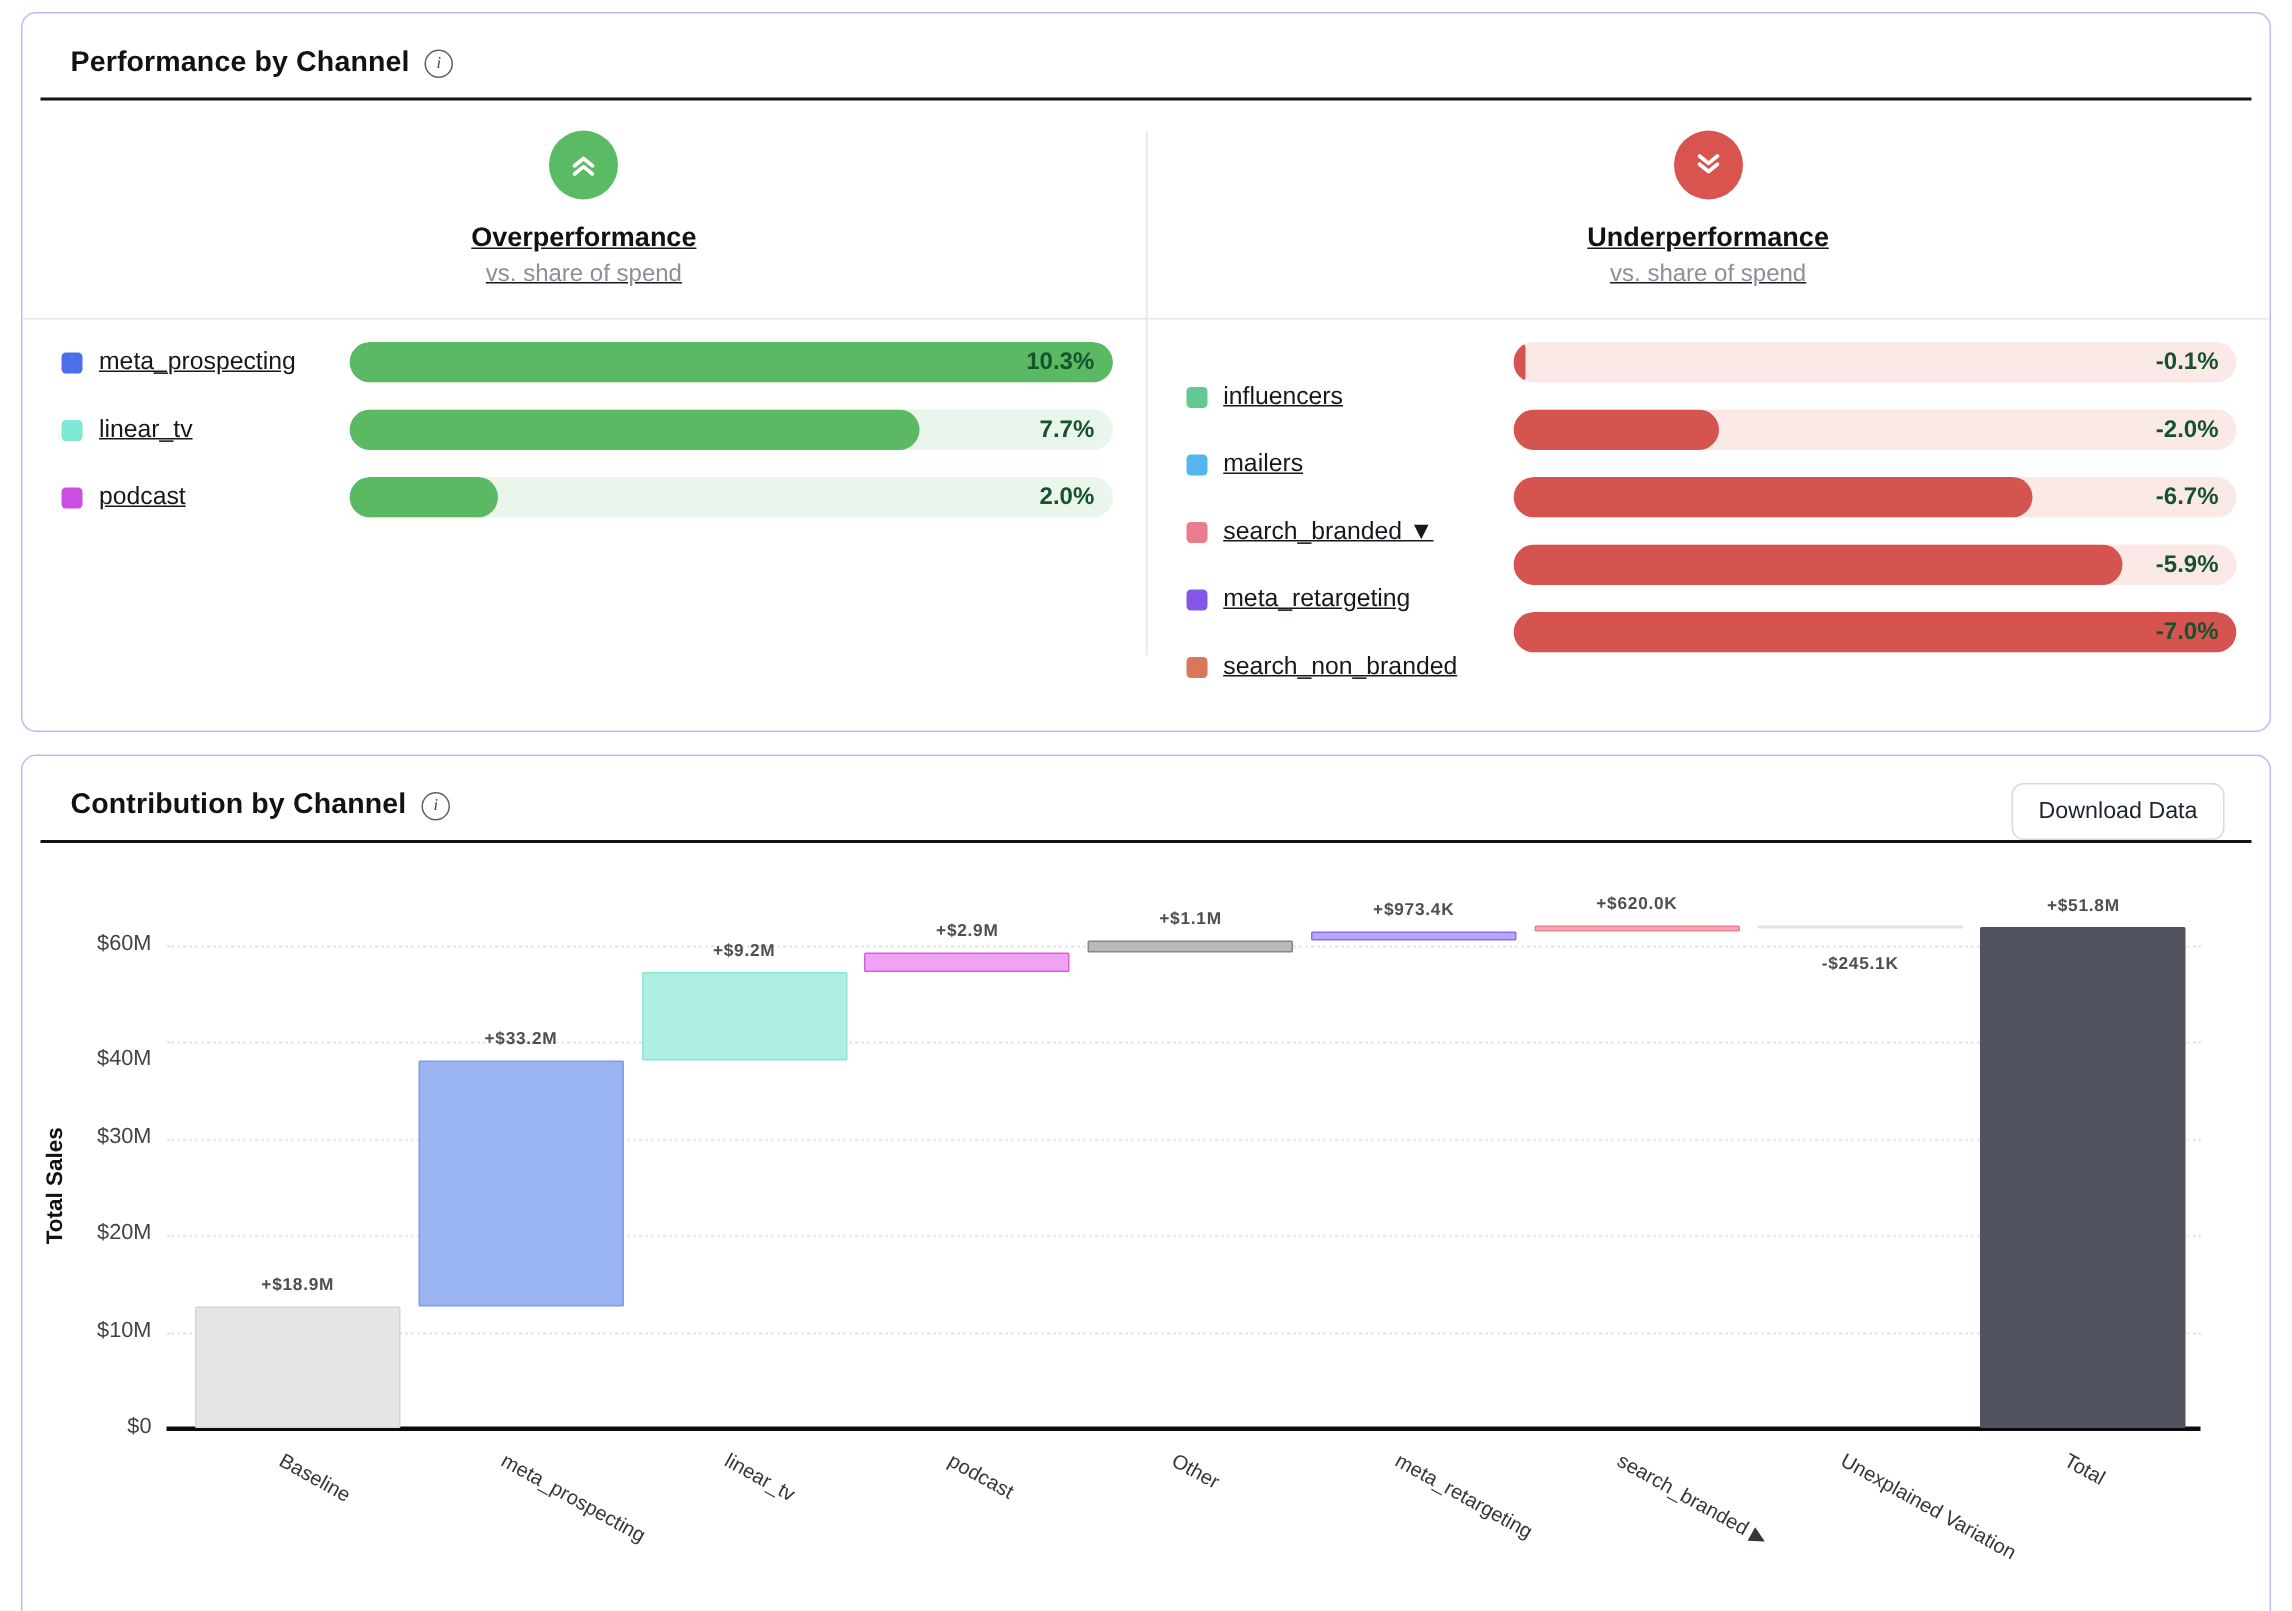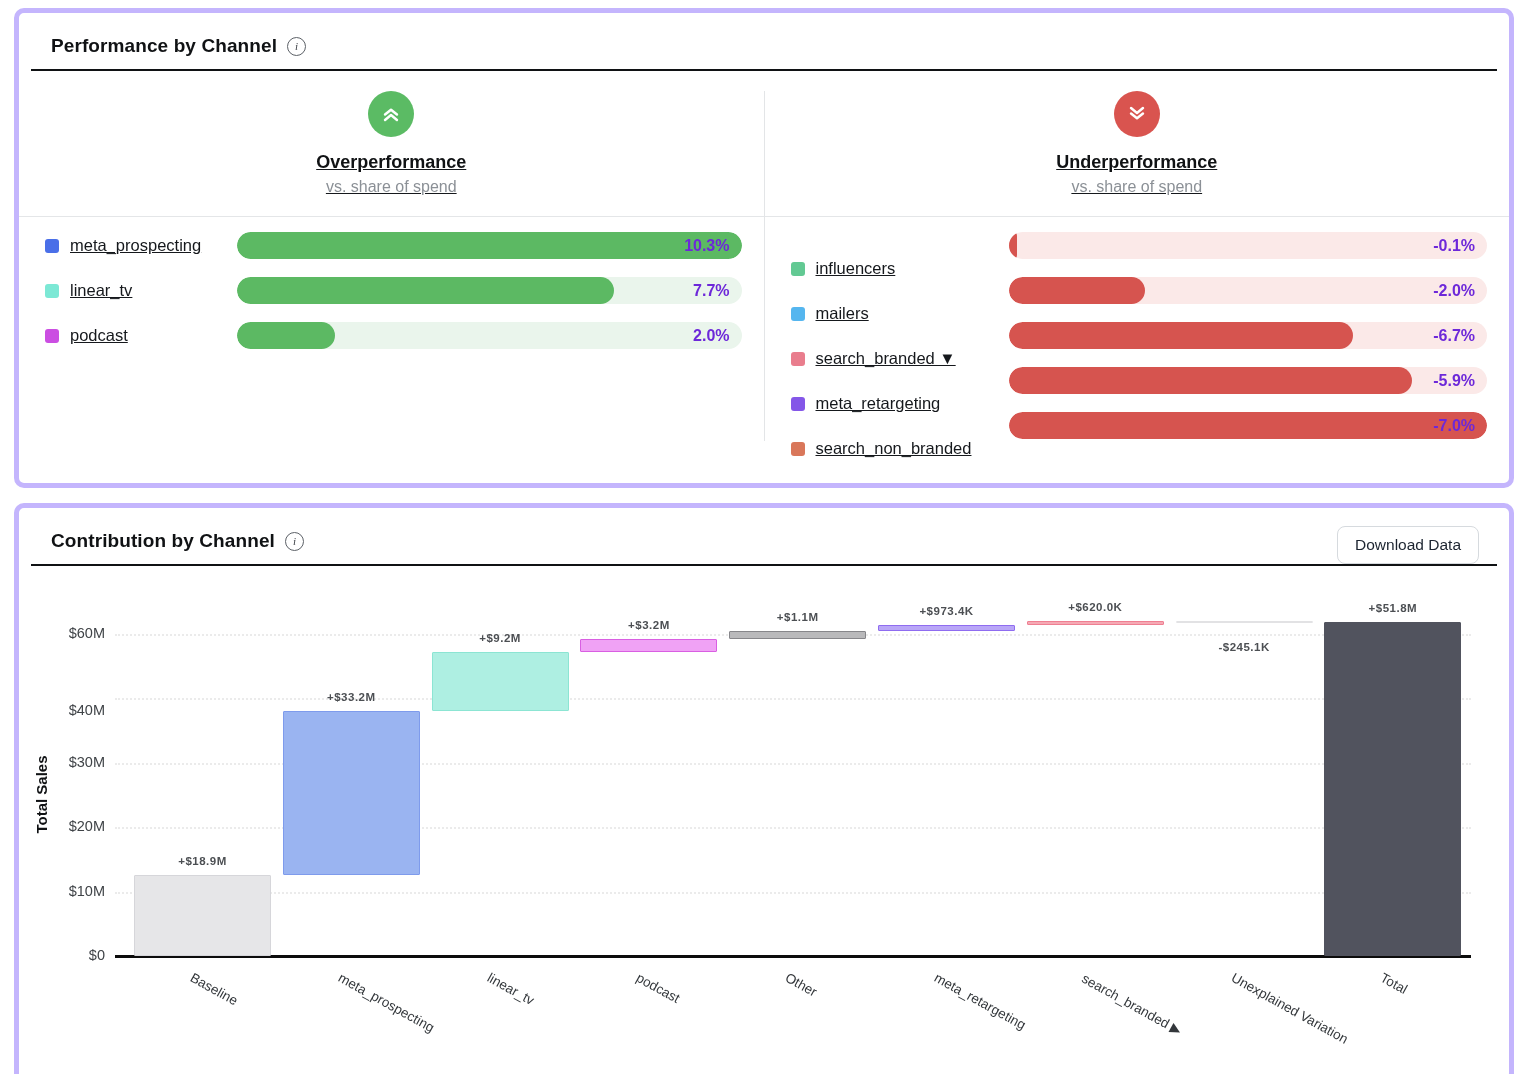--- a/index.html
+++ b/index.html
@@ -5,21 +5,21 @@
   * { box-sizing: border-box; }
   html,body { margin:0; padding:0; }
   body {
     width:1528px; height:1074px; overflow:hidden;
     background:#ffffff;
     font-family:"Liberation Sans","DejaVu Sans",sans-serif;
     color:#15181c;
   }
   .card {
     width:1500px; margin-left:14px; background:#fff;
-    border:5px solid #c4b5fd; border-radius:10px;
+    border:1px solid #c4b5fd; border-radius:10px;
   }
   #perf-card { margin-top:8px; height:480px; }
   #contrib-card { margin-top:15px; height:580px; position:relative; }
   .card-header {
     display:flex; align-items:center; gap:10px;
     padding:22px 32px 0 32px;
   }
   .card-title { font-size:19px; font-weight:700; color:#101214; letter-spacing:.1px; }
   .info-icon {
     display:inline-flex; align-items:center; justify-content:center;
@@ -45,21 +45,21 @@
   .swatch { width:14px; height:14px; border-radius:3px; flex:0 0 auto; margin-right:11px; }
   .row-label { font-size:16.5px; color:#15181c; white-space:nowrap; }
   .label-wrap { display:flex; align-items:center; flex:0 0 auto; }
   .over .label-wrap { width:192px; }
   .under .label-wrap { width:218px;margin-top:46px; }
   .track { position:relative; flex:1 1 auto; height:27px; border-radius:14px; overflow:hidden; }
   .fill { position:absolute; left:0; top:0; bottom:0; border-radius:14px; }
   .pct {
     position:absolute; right:12px; top:0; bottom:0;
     display:flex; align-items:center;
-    font-size:16px; font-weight:600; color:#6d28d9;
+    font-size:16px; font-weight:600; color:#14532d;
   }
 
   
   #download-btn {
     position:absolute; top:18px; right:30px;
     background:#fff; border:1px solid #d6dade; border-radius:8px;
     padding:9px 17px; font-size:15.5px; color:#1c2430;
     font-family:inherit; cursor:pointer;
   }
   .chart { position:relative; height:500px; margin-top:16px; }
@@ -231,21 +231,21 @@
       <div class="wbar" style="left:115px;top:292.856px;width:137px;height:81.144px;background:#e6e6e8;border:1.5px solid #d6d6da"></div>
       <div class="wlabel" style="left:103.5px;top:272.856px">+$18.9M</div>
       <div class="xcat" style="left:175.5px;top:388px">Baseline</div>
       <div class="wbar" style="left:263.8px;top:129.27999999999997px;width:137px;height:163.576px;background:#9ab4f1;border:1.5px solid #7e9bec"></div>
       <div class="wlabel" style="left:252.3px;top:109.27999999999997px">+$33.2M</div>
       <div class="xcat" style="left:324.3px;top:388px">meta_prospecting</div>
       <div class="wbar" style="left:412.6px;top:70.03199999999998px;width:137px;height:59.24800000000002px;background:#aeefe2;border:1.5px solid #8ce5d3"></div>
       <div class="wlabel" style="left:401.1px;top:50.03199999999998px">+$9.2M</div>
       <div class="xcat" style="left:473.1px;top:388px">linear_tv</div>
       <div class="wbar" style="left:561.4000000000001px;top:56.50799999999998px;width:137px;height:13.523999999999964px;background:#f0a2f5;border:1.5px solid #d95fe2"></div>
-      <div class="wlabel" style="left:549.9000000000001px;top:36.50799999999998px">+$3.2M</div>
+      <div class="wlabel" style="left:549.9000000000001px;top:36.50799999999998px">+$2.9M</div>
       <div class="xcat" style="left:621.9000000000001px;top:388px">podcast</div>
       <div class="wbar" style="left:710.2px;top:49.42399999999998px;width:137px;height:7.084000000000009px;background:#b9b9bb;border:1.5px solid #86868a"></div>
       <div class="wlabel" style="left:698.7px;top:29.423999999999978px">+$1.1M</div>
       <div class="xcat" style="left:770.7px;top:388px">Other</div>
       <div class="wbar" style="left:859px;top:43.17719999999997px;width:137px;height:6.246799999999993px;background:#b9a6f7;border:1.5px solid #8f6cf0"></div>
       <div class="wlabel" style="left:847.5px;top:23.17719999999997px">+$973.4K</div>
       <div class="xcat" style="left:919.5px;top:388px">meta_retargeting</div>
       <div class="wbar" style="left:1007.8000000000001px;top:39.18439999999998px;width:137px;height:3.9928000000000297px;background:#f5a9b4;border:1.5px solid #ef7f92"></div>
       <div class="wlabel" style="left:996.3000000000002px;top:19.184399999999982px">+$620.0K</div>
       <div class="xcat" style="left:1068.3000000000002px;top:388px">search_branded ▶</div>

